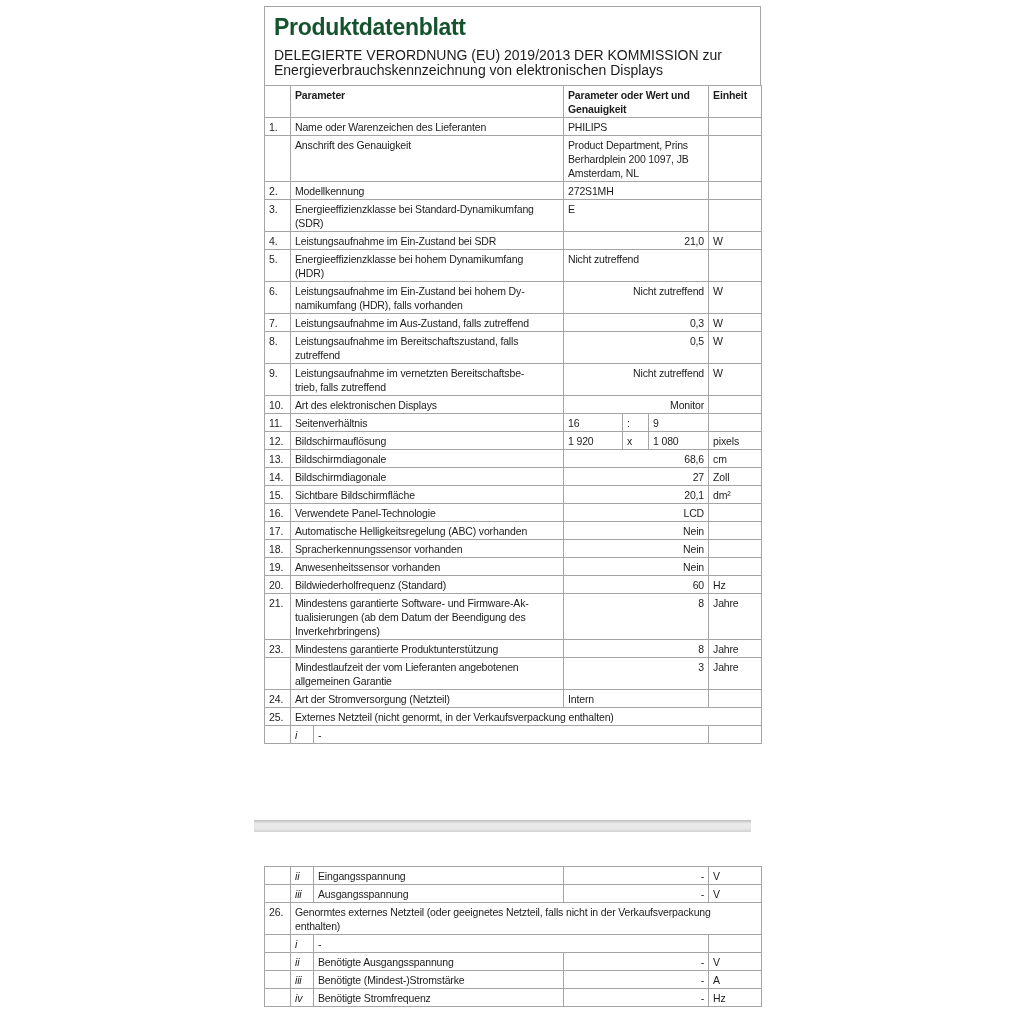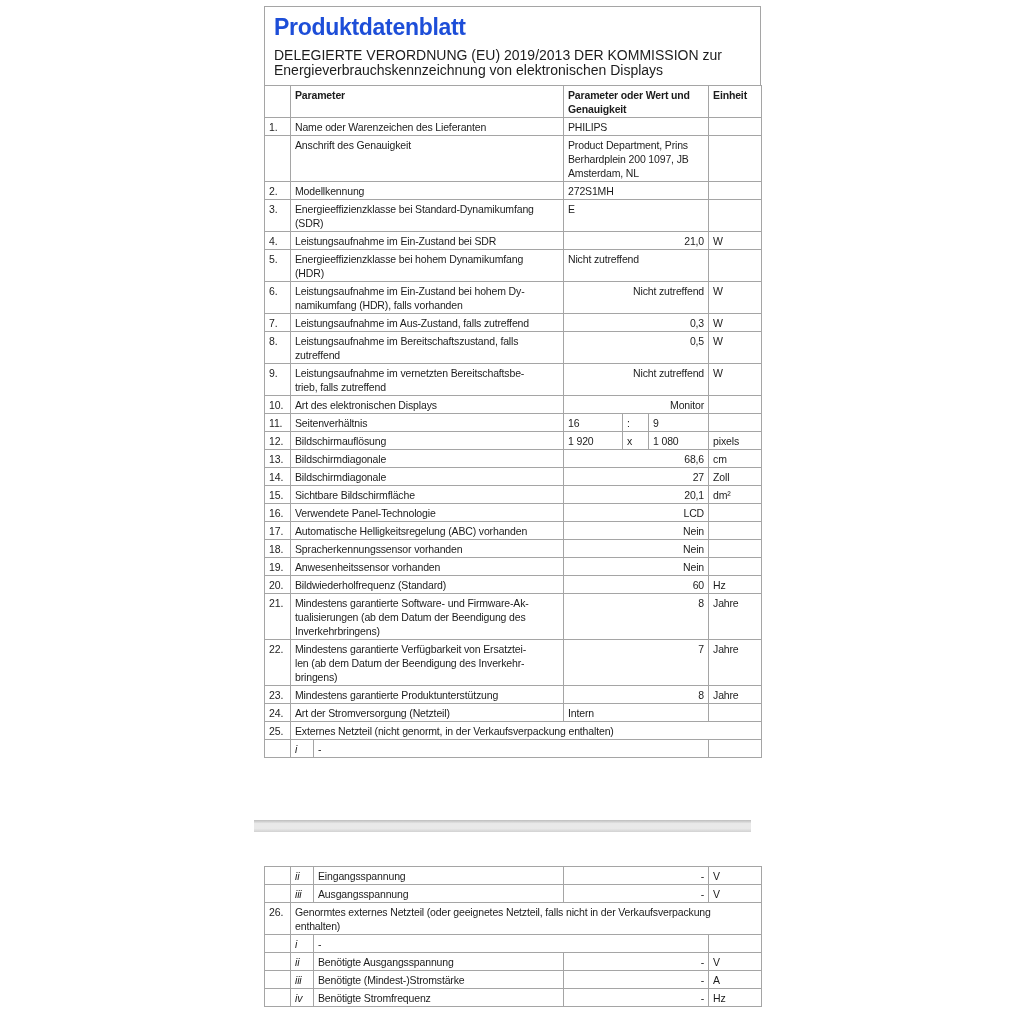--- a/index.html
+++ b/index.html
@@ -7,21 +7,21 @@
   body {
     width:1024px; height:1024px; position:relative; overflow:hidden;
     font-family:"Liberation Sans", sans-serif; color:#1c1c1c;
   }
   .page1 { position:absolute; left:264px; top:6px; width:497px; }
   .masthead {
     border:1px solid #a5a5a5; border-bottom:none;
     padding:7px 10px 7px 9px;
   }
   .doc-title {
-    font-size:23px; font-weight:bold; color:#1d4ed8;
+    font-size:23px; font-weight:bold; color:#14532d;
     letter-spacing:-0.3px; margin-bottom:7px;
   }
   .subtitle { font-size:14px; line-height:15px; color:#1c1c1c; }
   table.sheet {
     width:100%; border-collapse:collapse; table-layout:fixed;
   }
   table.sheet td {
     border:1px solid #a5a5a5; vertical-align:top;
     font-size:10.5px; line-height:14px; letter-spacing:-0.15px;
     padding:1.5px 4px;
@@ -214,31 +214,30 @@
       </tr>
       <tr>
         <td class="num">21.</td>
         <td class="param pre" colspan="2">Mindestens garantierte Software- und Firmware-Ak-
 tualisierungen (ab dem Datum der Beendigung des
 Inverkehrbringens)</td>
         <td class="val-r pre" colspan="3">8</td>
         <td class="unit">Jahre</td>
       </tr>
       <tr>
-        <td class="num">22.</td>
-        <td class="param pre" colspan="2">Mindestens garantierte Verfügbarkeit von Ersatztei-
-len (ab dem Datum der Beendigung des Inverkehr-
-bringens)</td>
-        <td class="val-r pre" colspan="3">7</td>
-        <td class="unit">Jahre</td>
-      </tr>
-      <tr>
         <td class="num">23.</td>
         <td class="param pre" colspan="2">Mindestens garantierte Produktunterstützung</td>
         <td class="val-r pre" colspan="3">8</td>
+        <td class="unit">Jahre</td>
+      </tr>
+      <tr>
+        <td class="num"></td>
+        <td class="param pre" colspan="2">Mindestlaufzeit der vom Lieferanten angebotenen
+allgemeinen Garantie</td>
+        <td class="val-r pre" colspan="3">3</td>
         <td class="unit">Jahre</td>
       </tr>
       <tr>
         <td class="num">24.</td>
         <td class="param pre" colspan="2">Art der Stromversorgung (Netzteil)</td>
         <td class="val-l pre" colspan="3">Intern</td>
         <td class="unit"></td>
       </tr>
       <tr>
         <td class="num">25.</td>

